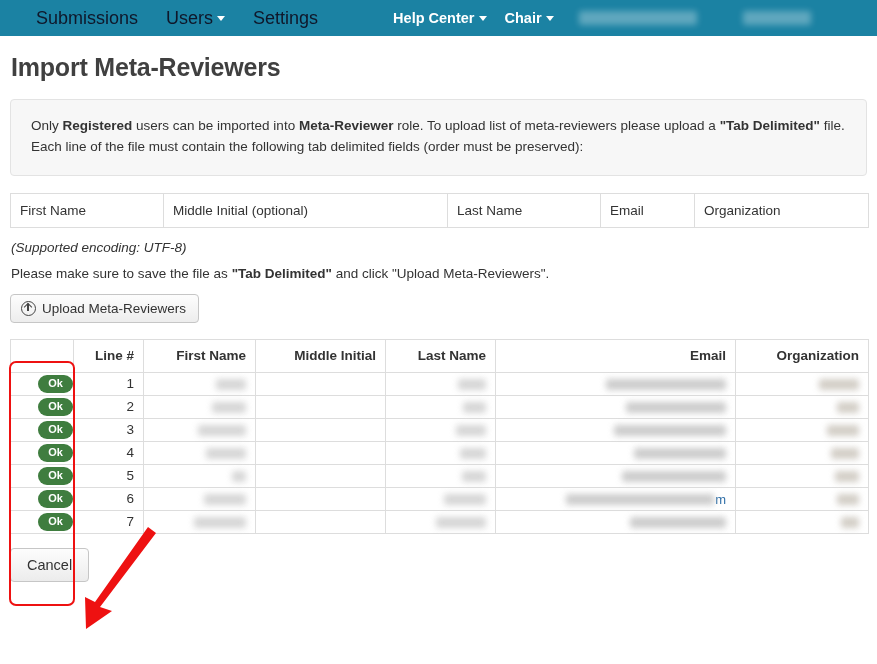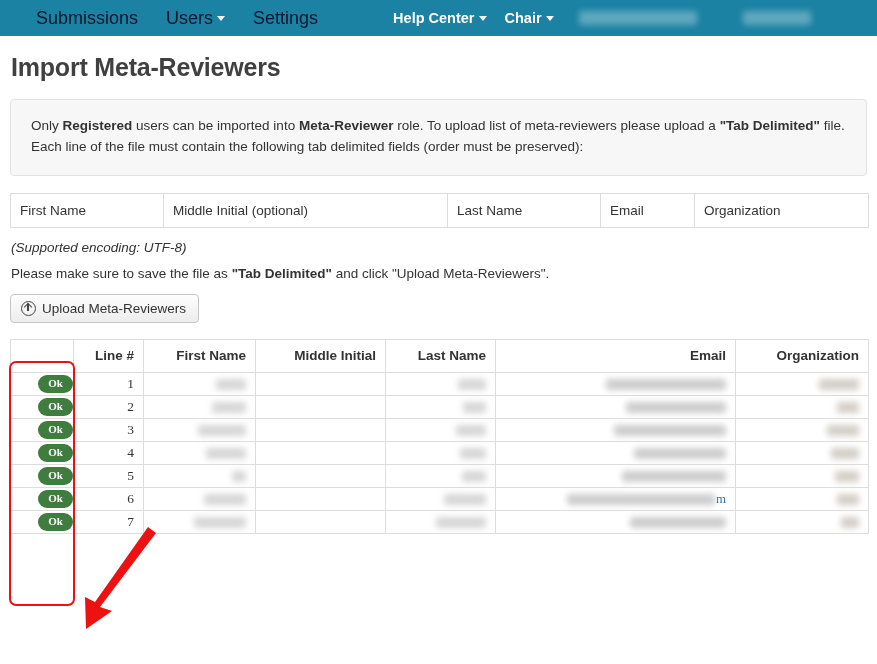--- a/index.html
+++ b/index.html
@@ -183,21 +183,20 @@
     text-align: right;
     vertical-align: middle;
     box-sizing: border-box;
   }
   .data-table th {
     height: 33px;
     font-weight: bold;
   }
   .data-table td {
     height: 23px;
-    font-family: Liberation Serif, serif;
   }
   .col-status { width: 63px; }
   .col-line   { width: 70px; }
   .col-first  { width: 112px; }
   .col-middle { width: 130px; }
   .col-last   { width: 110px; }
   .col-email  { width: 240px; }
   .col-org    { width: 133px; }
 
   .ok-badge {
@@ -431,20 +430,21 @@
         <td></td>
         <td><span class="blurmask" style="width: 50px;"></span></td>
         <td><span class="blurmask email" style="width: 96px;"></span></td>
         <td><span class="blurmask org" style="width: 18px;"></span></td>
       </tr>
     </tbody>
 </table>
 
 
 <div class="btn-row">
+  <button class="btn-cancel">Cancel</button>
 </div>
 
 
 <div class="annot-rect"></div>
 <svg class="annot-arrow" viewBox="0 0 130 120">
   <path d="M 96 8 L 40 82 L 52 86 L 26 104 L 25 72 L 35 77 L 88 2 Z" fill="#ee1111"></path>
 </svg>
 
 
 

